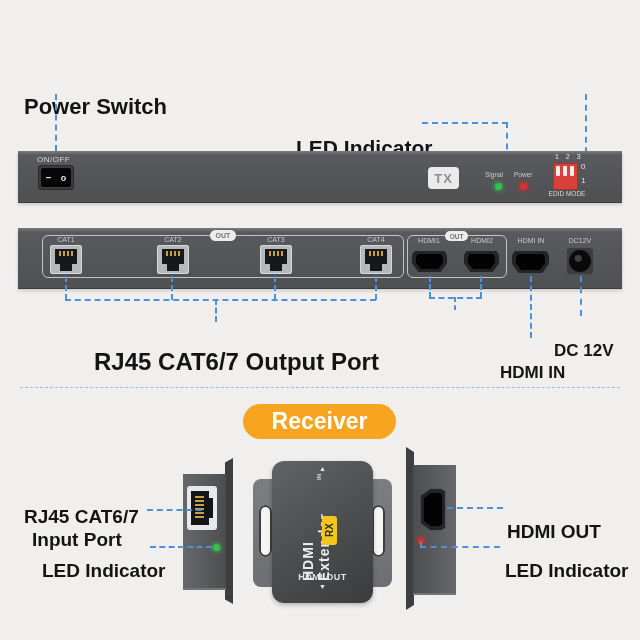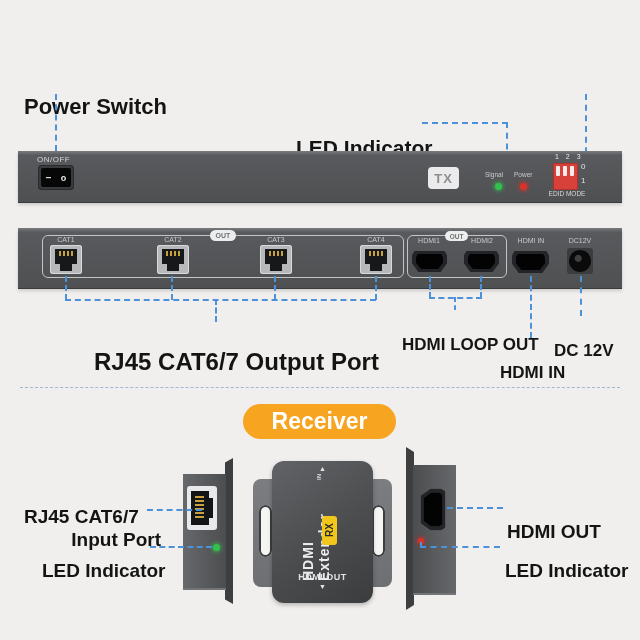--- a/index.html
+++ b/index.html
@@ -171,21 +171,20 @@
   <div class="dv" style="left:274px;top:276px;height:24px;"></div>
   <div class="dv" style="left:375px;top:276px;height:24px;"></div>
   <div class="dh" style="left:65px;top:299px;width:311px;"></div>
   <div class="dv" style="left:215px;top:299px;height:23px;"></div>
   <div class="lbl" style="left:94px;top:324px;font-size:24px;">RJ45 CAT6/7 Output Port</div>
 
   <div class="dv" style="left:429px;top:276px;height:22px;"></div>
   <div class="dv" style="left:480px;top:276px;height:22px;"></div>
   <div class="dh" style="left:429px;top:297px;width:53px;"></div>
   <div class="dv" style="left:454px;top:297px;height:13px;"></div>
-  <div class="lbl" style="left:402px;top:311px;font-size:17px;">HDMI LOOP OUT</div>
 
   <div class="dv" style="left:530px;top:276px;height:62px;"></div>
   <div class="lbl" style="left:500px;top:339px;font-size:17px;">HDMI IN</div>
 
   <div class="dv" style="left:580px;top:276px;height:40px;"></div>
   <div class="lbl" style="left:554px;top:317px;font-size:17px;">DC 12V</div>
 
   <div class="abs" style="left:20px;top:387px;width:600px;border-top:1px dashed #9bb9d8;"></div>
 
   <div class="pill" style="left:243px;top:404px;width:153px;height:35px;background:#f7a421;font-size:23px;">Receiver</div>
@@ -217,21 +216,21 @@
 
   <div class="flange" style="left:406px;top:447px;width:8px;height:163px;clip-path:polygon(100% 3%,0 0,0 100%,100% 97%);"></div>
   <div class="side-body" style="left:413px;top:465px;width:43px;height:130px;background:linear-gradient(270deg,#67686b,#4c4d4f);"></div>
   <div class="hdmi-port" style="left:412px;top:497px;width:42px;height:25px;transform:rotate(90deg);">
       <div class="bez"></div>
       <div class="inner"></div>
     </div>
   <div class="led red" style="left:418px;top:538px;width:6px;height:6px;"></div>
 
   <div class="lbl" style="left:24px;top:482px;width:145px;text-align:left;font-size:19px;">RJ45 CAT6/7</div>
-  <div class="lbl" style="left:16px;top:505px;width:145px;text-align:right;font-size:19px;">Input Port</div>
+  <div class="lbl" style="left:32px;top:505px;width:145px;text-align:left;font-size:19px;">Input Port</div>
   <div class="dh" style="left:147px;top:509px;width:55px;"></div>
 
   <div class="lbl" style="left:42px;top:536px;font-size:19px;">LED Indicator</div>
   <div class="dh" style="left:150px;top:546px;width:62px;"></div>
 
   <div class="lbl" style="left:507px;top:497px;font-size:19px;">HDMI OUT</div>
   <div class="dh" style="left:447px;top:507px;width:56px;"></div>
 
   <div class="lbl" style="left:505px;top:536px;font-size:19px;">LED Indicator</div>
   <div class="dv" style="left:420px;top:542px;height:6px;"></div>

